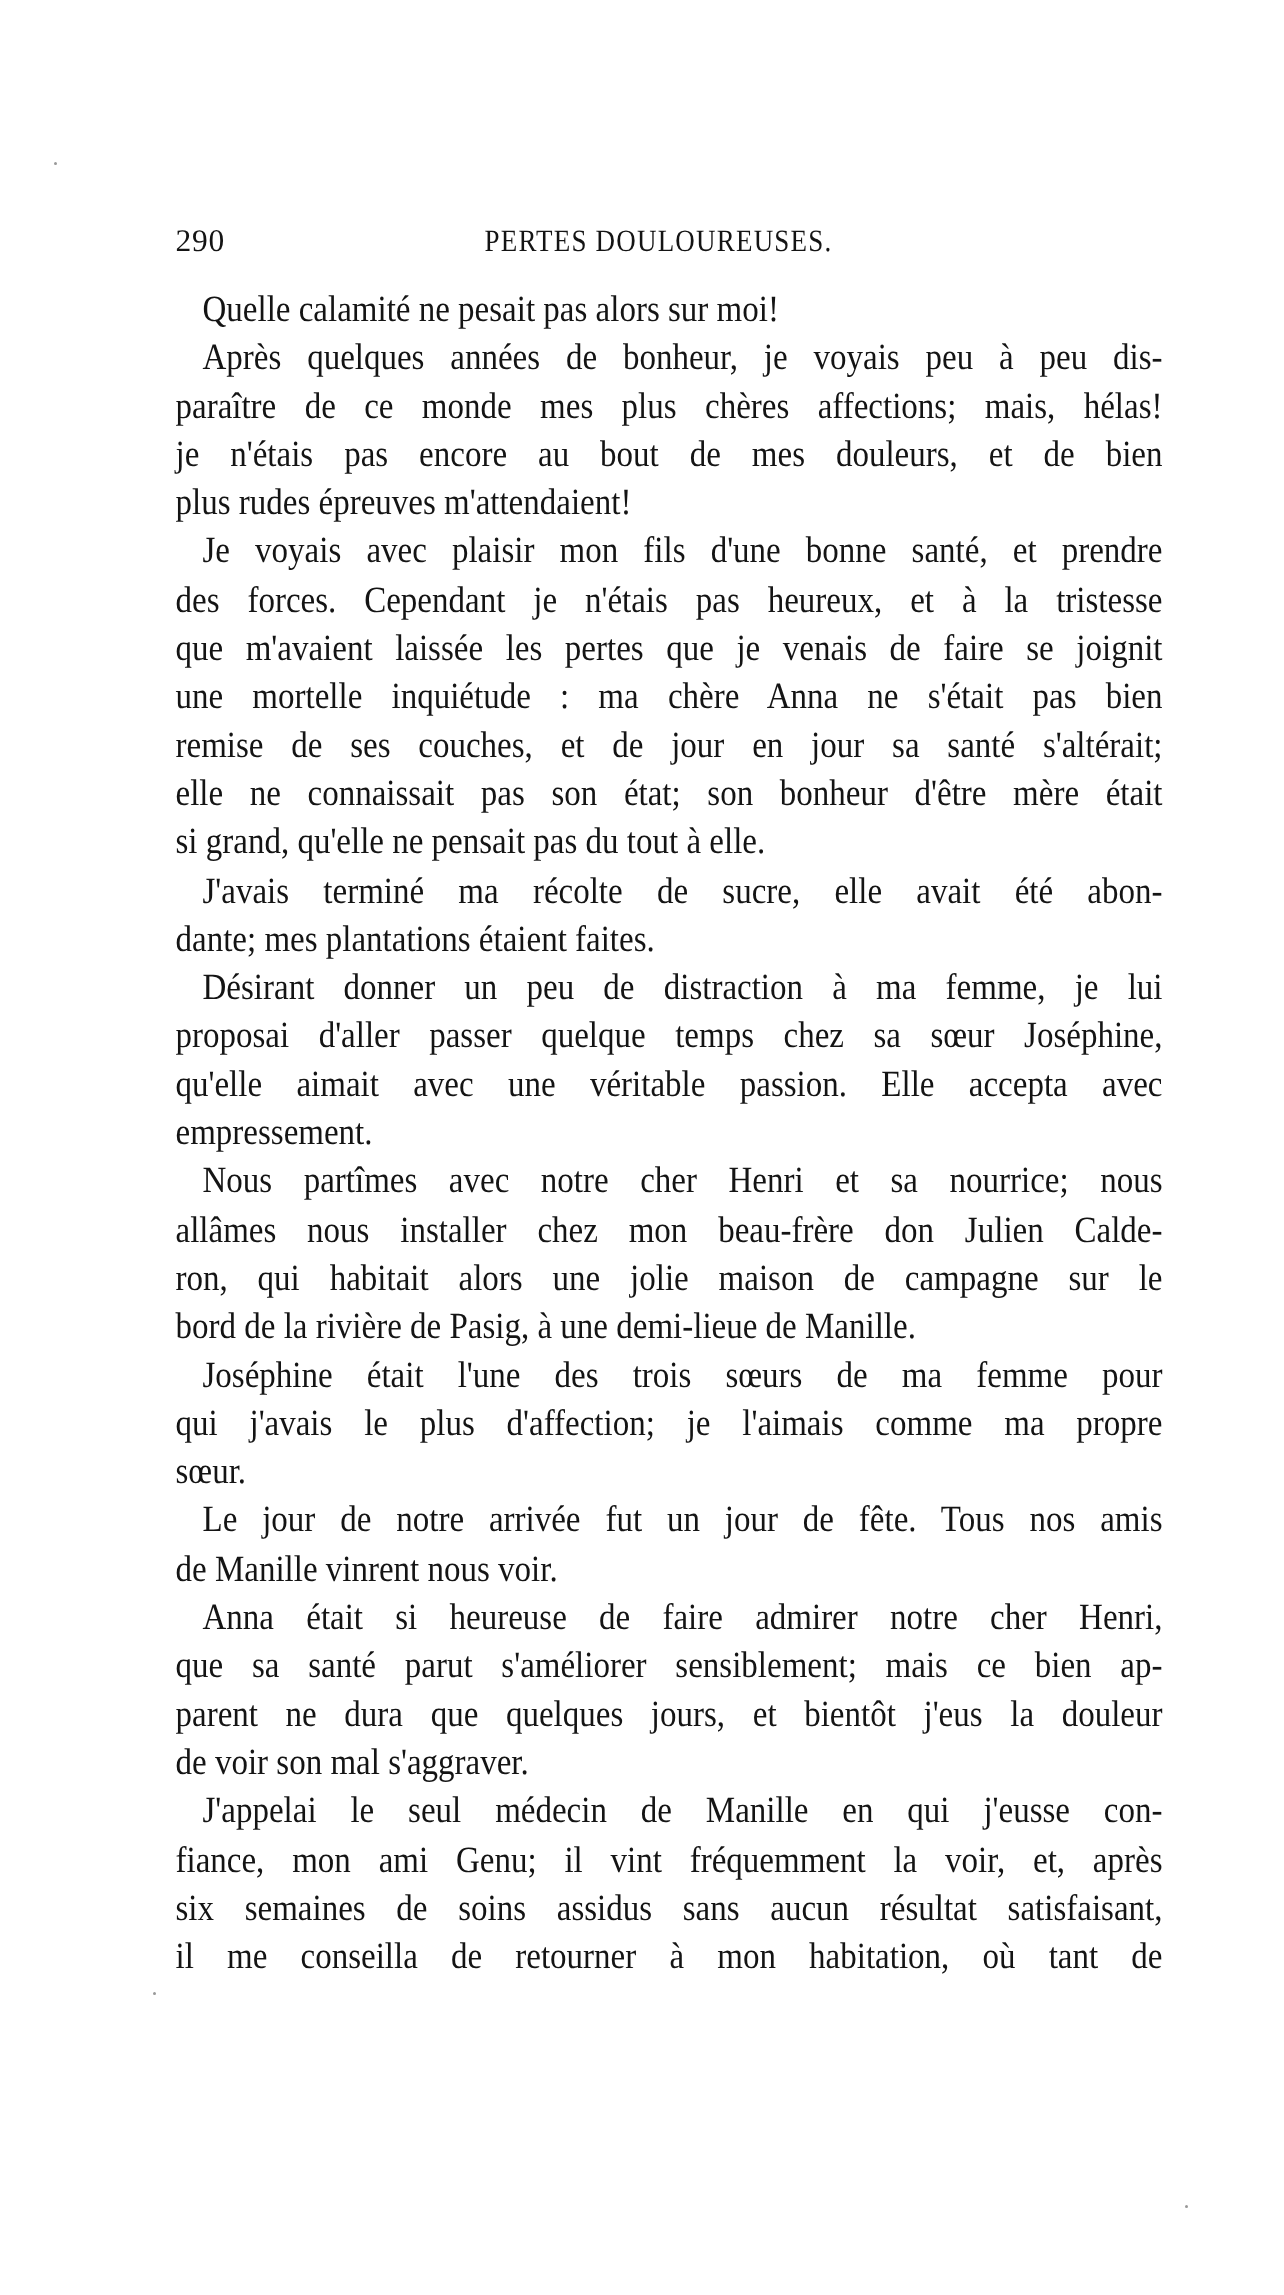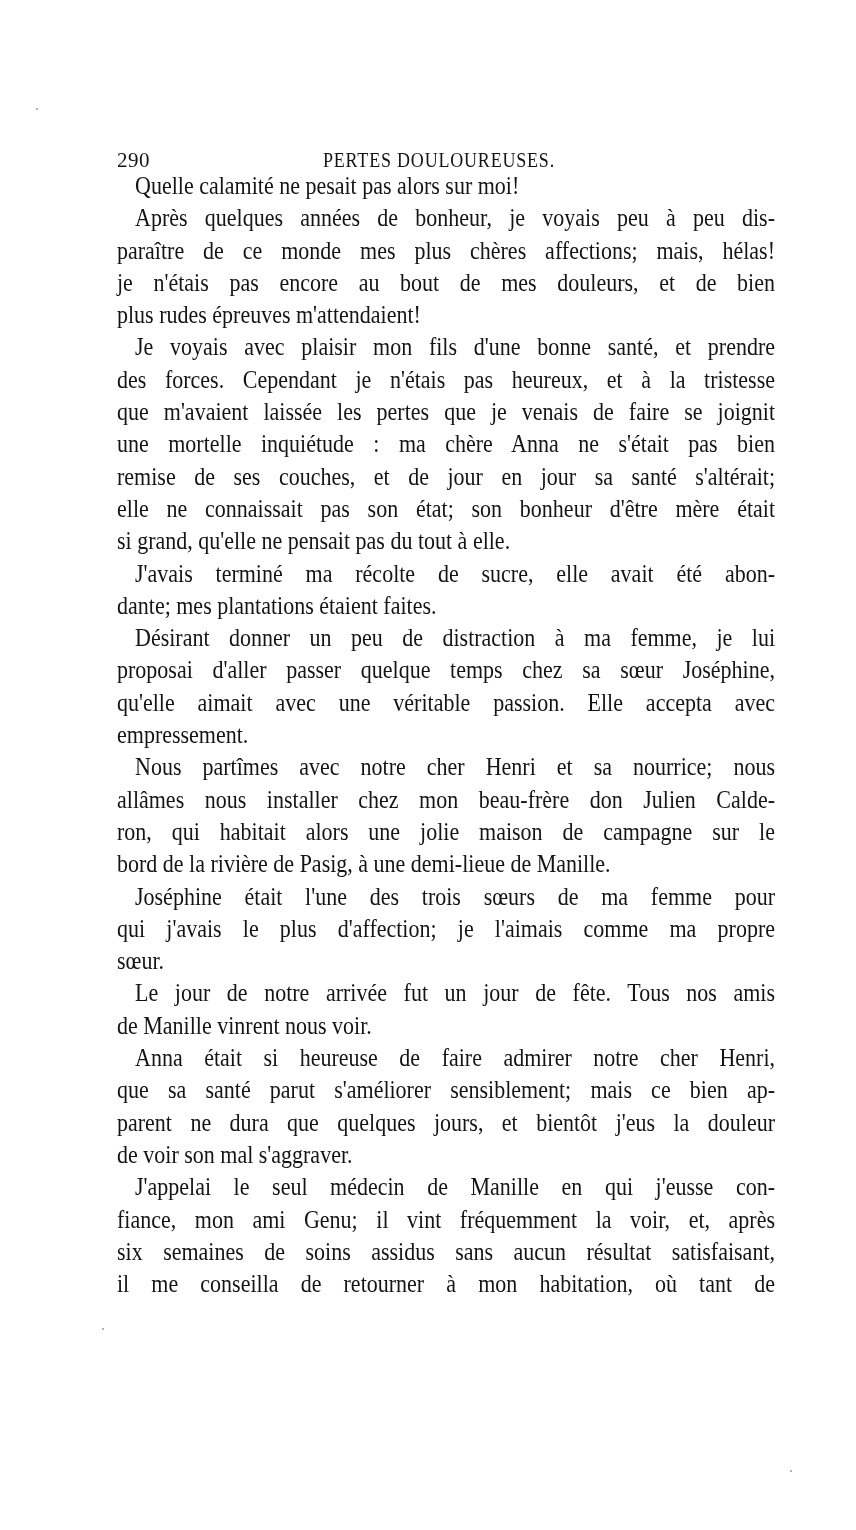--- a/index.html
+++ b/index.html
@@ -40,21 +40,21 @@
       left: 206px;
       top: 1px;
       font-size: 18px;
       letter-spacing: 0.8px;
       transform: scaleY(1.15);
       transform-origin: top left;
     }
     .body-text {
       position: absolute;
       left: 117px;
-      top: 172px;
+      top: 192px;
       width: 658px;
     }
     .line {
       display: block;
       height: 32.3px;
       line-height: 32.3px;
       font-size: 22px;
       white-space: nowrap;
       text-align: justify;
       text-align-last: justify;

